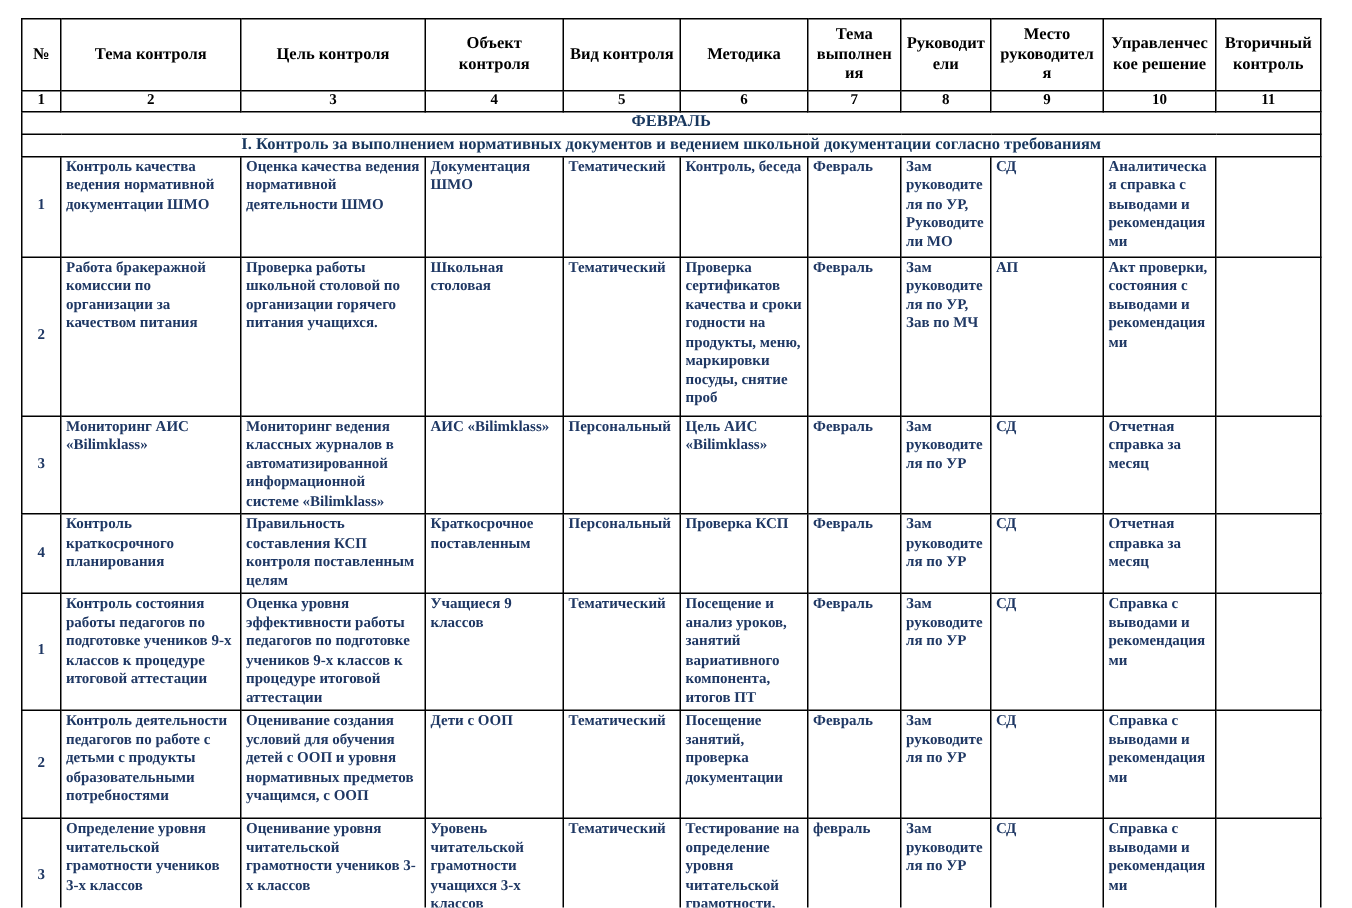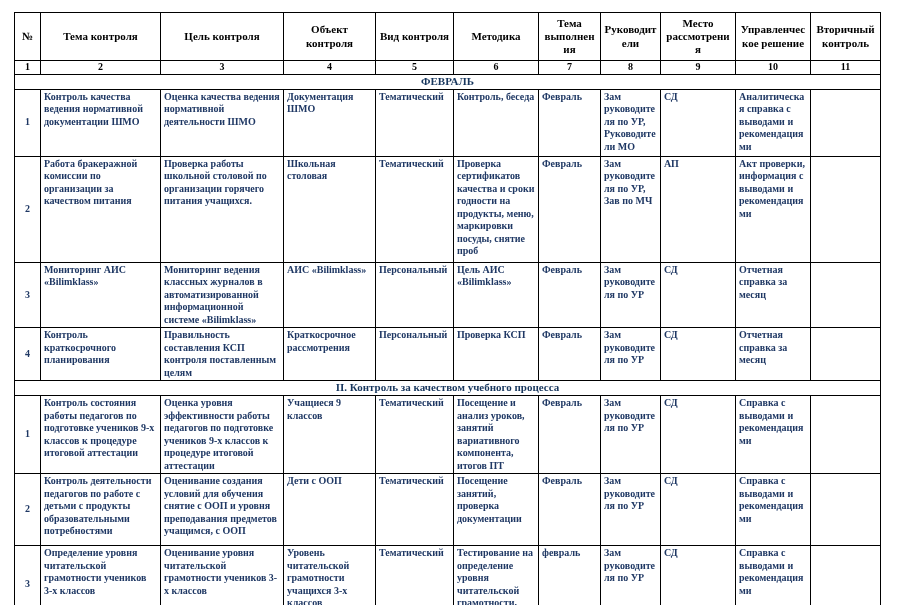--- a/index.html
+++ b/index.html
@@ -87,21 +87,21 @@
   <tbody>
       <tr class="head-row">
     <th>№</th>
     <th>Тема контроля</th>
     <th>Цель контроля</th>
     <th>Объект контроля</th>
     <th>Вид контроля</th>
     <th>Методика</th>
     <th>Тема выполнения</th>
     <th>Руководители</th>
-    <th>Место рассмотрения</th>
+    <th>Место руководителя</th>
     <th>Управленческое решение</th>
     <th>Вторичный контроль</th>
   </tr>
 
   <tr class="colnum-row">
     <td>1</td>
     <td>2</td>
     <td>3</td>
     <td>4</td>
     <td>5</td>
@@ -110,20 +110,23 @@
     <td>8</td>
     <td>9</td>
     <td>10</td>
     <td>11</td>
   </tr>
 
   <tr class="month-row">
     <td colspan="11">ФЕВРАЛЬ</td>
   </tr>
 
+  <tr class="section-row">
+    <td colspan="11">I. Контроль за выполнением нормативных документов и ведением школьной документации согласно требованиям</td>
+  </tr>
 
   <tr class="r-s1-1">
     <td class="c-num">1</td>
     <td>Контроль качества ведения нормативной документации ШМО</td>
     <td>Оценка качества ведения нормативной деятельности ШМО</td>
     <td>Документация ШМО</td>
     <td>Тематический</td>
     <td>Контроль, беседа</td>
     <td>Февраль</td>
     <td>Зам руководителя по УР, Руководители МО</td>
@@ -135,21 +138,21 @@
   <tr class="r-s1-2">
     <td class="c-num">2</td>
     <td>Работа бракеражной комиссии по организации за качеством питания</td>
     <td>Проверка работы школьной столовой по организации горячего питания учащихся.</td>
     <td>Школьная столовая</td>
     <td>Тематический</td>
     <td>Проверка сертификатов качества и сроки годности на продукты, меню, маркировки посуды, снятие проб</td>
     <td>Февраль</td>
     <td>Зам руководителя по УР, Зав по МЧ</td>
     <td>АП</td>
-    <td>Акт проверки, информация с выводами и рекомендациями</td>
+    <td>Акт проверки, состояния с выводами и рекомендациями</td>
     <td></td>
   </tr>
 
   <tr class="r-s1-3">
     <td class="c-num">3</td>
     <td>Мониторинг АИС «Bilimklass»</td>
     <td>Мониторинг ведения классных журналов в автоматизированной информационной системе «Bilimklass»</td>
     <td>АИС «Bilimklass»</td>
     <td>Персональный</td>
     <td>Цель АИС «Bilimklass»</td>
@@ -157,52 +160,49 @@
     <td>Зам руководителя по УР</td>
     <td>СД</td>
     <td>Отчетная справка за месяц</td>
     <td></td>
   </tr>
 
   <tr class="r-s1-4">
     <td class="c-num">4</td>
     <td>Контроль краткосрочного планирования</td>
     <td>Правильность составления КСП контроля поставленным целям</td>
-    <td>Краткосрочное рассмотрения</td>
+    <td>Краткосрочное поставленным</td>
     <td>Персональный</td>
     <td>Проверка КСП</td>
     <td>Февраль</td>
     <td>Зам руководителя по УР</td>
     <td>СД</td>
     <td>Отчетная справка за месяц</td>
     <td></td>
   </tr>
 
-  <tr class="section-row">
-    <td colspan="11">II. Контроль за качеством учебного процесса</td>
-  </tr>
 
   <tr class="r-s2-1">
     <td class="c-num">1</td>
     <td>Контроль состояния работы педагогов по подготовке учеников 9-х классов к процедуре итоговой аттестации</td>
     <td>Оценка уровня эффективности работы педагогов по подготовке учеников 9-х классов к процедуре итоговой аттестации</td>
     <td>Учащиеся 9 классов</td>
     <td>Тематический</td>
     <td>Посещение и анализ уроков, занятий вариативного компонента, итогов ПТ</td>
     <td>Февраль</td>
     <td>Зам руководителя по УР</td>
     <td>СД</td>
     <td>Справка с выводами и рекомендациями</td>
     <td></td>
   </tr>
 
   <tr class="r-s2-2">
     <td class="c-num">2</td>
     <td>Контроль деятельности педагогов по работе с детьми с продукты образовательными потребностями</td>
-    <td>Оценивание создания условий для обучения снятие с ООП и уровня преподавания предметов учащимся, с ООП</td>
+    <td>Оценивание создания условий для обучения детей с ООП и уровня нормативных предметов учащимся, с ООП</td>
     <td>Дети с ООП</td>
     <td>Тематический</td>
     <td>Посещение занятий, проверка документации</td>
     <td>Февраль</td>
     <td>Зам руководителя по УР</td>
     <td>СД</td>
     <td>Справка с выводами и рекомендациями</td>
     <td></td>
   </tr>
 

